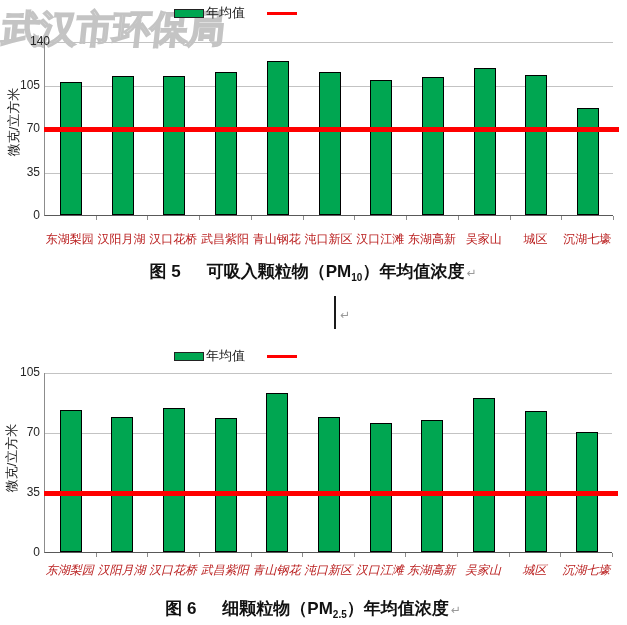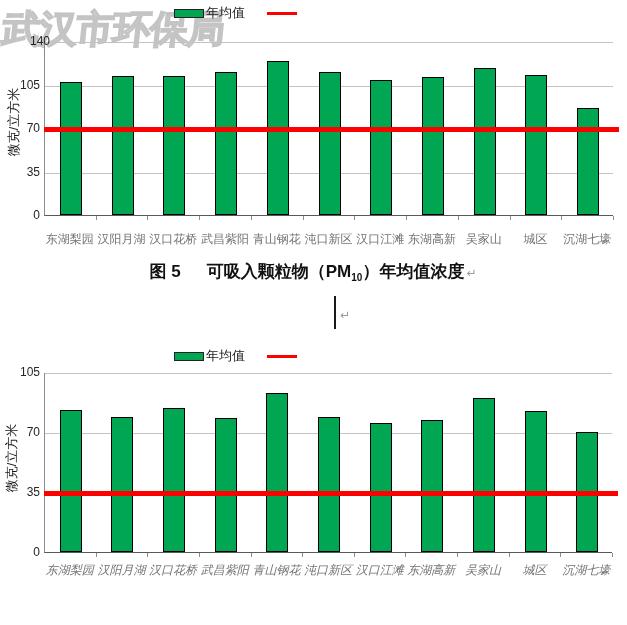--- a/index.html
+++ b/index.html
@@ -33,21 +33,21 @@
     transform:translate(-50%,-50%) rotate(-90deg); white-space:nowrap;
   }
   .plot { position:absolute; border-left:1px solid #8c8c8c; border-bottom:1px solid #595959; z-index:1; }
   .gridline { position:absolute; left:0; right:0; height:1px; background:#c3c3c3; z-index:1; }
   .bar { position:absolute; bottom:0; border:1px solid #000; z-index:2; }
   .stdline { position:absolute; z-index:4; }
   .xtick { position:absolute; width:1px; height:4px; background:#8c8c8c; z-index:1; }
   .ylabel { position:absolute; width:34px; text-align:right; font-size:12px; color:#262626; z-index:2; }
   .xlabels { position:absolute; display:flex; z-index:2; }
   .xlabel {
-    flex:1 1 0; text-align:center; font-size:12px; color:#737373;
+    flex:1 1 0; text-align:center; font-size:12px; color:#b91c1c;
     white-space:nowrap; overflow:visible;
   }
   .xlabels.slanted .xlabel { font-style:italic; }
   .caption {
     position:absolute; left:0; width:626px; text-align:center; z-index:5;
     font-size:17px; font-weight:bold; color:#111; white-space:nowrap;
   }
   .caption .cap-label { margin-right:26px; }
   .caption sub { font-size:10px; font-weight:bold; }
   .retmark { font-size:12px; font-weight:normal; color:#9a9a9a; margin-left:2px; }
@@ -177,14 +177,17 @@
       <div class="xlabel">武昌紫阳</div>
       <div class="xlabel">青山钢花</div>
       <div class="xlabel">沌口新区</div>
       <div class="xlabel">汉口江滩</div>
       <div class="xlabel">东湖高新</div>
       <div class="xlabel">吴家山</div>
       <div class="xlabel">城区</div>
       <div class="xlabel">沉湖七壕</div>
     </div>
 
+  <div class="caption" style="top:597px;">
+    <span class="cap-label">图 6</span><span>细颗粒物（PM</span><sub>2.5</sub><span>）年均值浓度</span><span class="retmark">↵</span>
+  </div>
 
 </div>
 
 </body></html>

